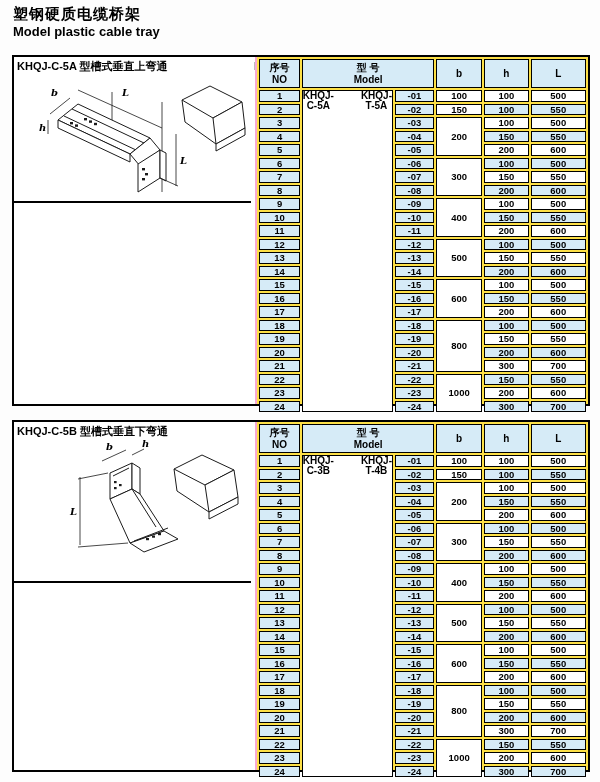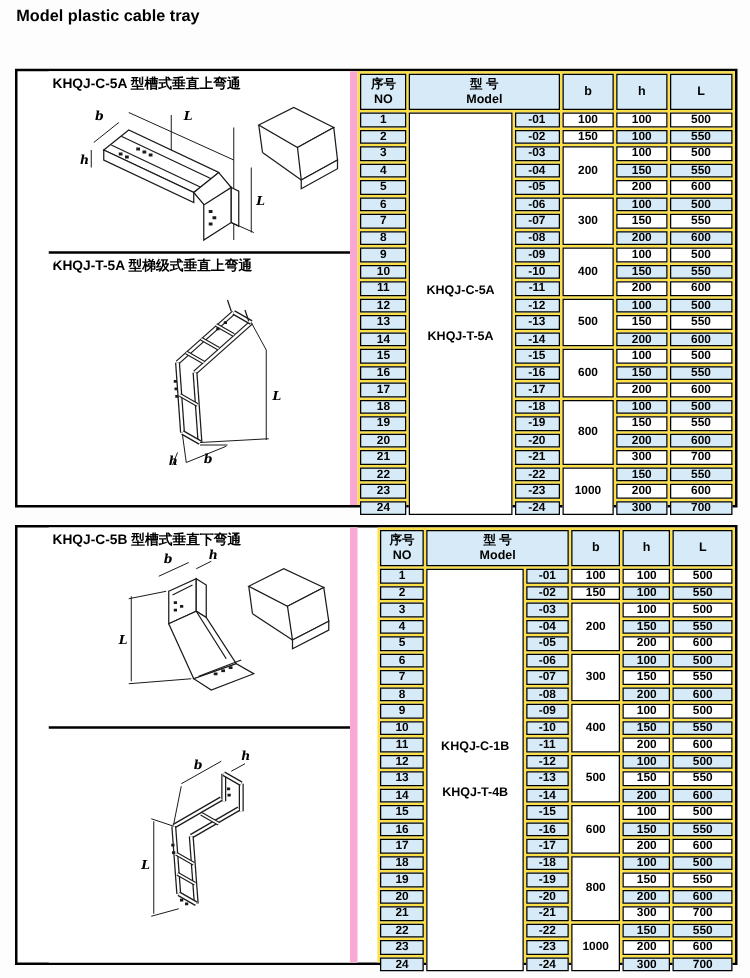--- a/index.html
+++ b/index.html
@@ -5,22 +5,22 @@
   html,body{margin:0;padding:0;}
   body{
     width:600px;height:782px;background:#fdfdfd;position:relative;
     font-family:"Liberation Sans",sans-serif;color:#000;
   }
   .title{position:absolute;left:13px;top:5px;font-weight:bold;line-height:1.25;}
   .title .zh{font-size:15px;letter-spacing:1px;}
   .title .en{font-size:13px;}
   .section{position:absolute;left:12px;width:574px;border:2px solid #000;display:flex;background:#fff;}
   #section-a{top:55px;height:347px;}
-  #section-b{top:420px;height:348px;gap:16px;}
-  .panel{width:241px;border-right:6px solid #f9a8d4;display:flex;flex-direction:column;background:#fff;margin-left:25px;}
+  #section-b{top:420px;height:348px;}
+  .panel{width:241px;border-right:2px solid #f9a8d4;display:flex;background:#fff;}
   .subpanel{position:relative;overflow:hidden;}
   .subpanel.first{border-bottom:2px solid #000;}
   #section-a .subpanel.first{height:144px;}
   #section-b .subpanel.first{height:159px;}
   .subpanel.second{flex:1;border-radius:19px;}
   .panel-label{font-weight:bold;font-size:11px;padding:2px 3px 0 3px;white-space:nowrap;}
   .panel svg{display:block;}
   .tline{stroke:#1b1b1b;stroke-width:1;fill:none;}
   .tface{stroke:#1b1b1b;stroke-width:1;fill:#fff;}
   .dim{stroke:#1b1b1b;stroke-width:0.8;fill:none;}
@@ -29,26 +29,27 @@
   .railw{stroke:#fff;stroke-width:2;fill:none;}
   .rungb{stroke:#1b1b1b;stroke-width:3;fill:none;}
   .rungw{stroke:#fff;stroke-width:1.4;fill:none;}
   .twrap{flex:1;background:#fde047;}
   table{width:100%;height:100%;border-collapse:separate;border-spacing:2px;table-layout:fixed;}
   th,td{border:1px solid #000;text-align:center;vertical-align:middle;font-weight:bold;padding:0;overflow:hidden;}
   th{background:#d6ebf7;font-size:10px;line-height:1.15;height:27px;}
   td{font-size:9.5px;line-height:1;background:#fff;}
   td.blue{background:#d6ebf7;}
   td.c-name{background:#fff;}
-  .name-inner{display:flex;flex-direction:column;justify-content:center;gap:27px;height:100%;font-size:10px;}
+  .name-inner{display:flex;flex-direction:row;justify-content:center;gap:27px;height:100%;font-size:10px;}
 </style>
 </head>
 <body>
 
 <div class="title">
+  <div class="zh">塑钢硬质电缆桥架</div>
   <div class="en">Model plastic cable tray</div>
 </div>
 
 <div class="section" id="section-a">
   <div class="panel">
     <div class="subpanel first">
       <div class="panel-label">KHQJ-C-5A 型槽式垂直上弯通</div>
       <svg width="237" height="126" viewBox="0 0 237 126">
 
         <line class="dim" x1="148" y1="28" x2="148" y2="118"></line>
@@ -442,21 +443,21 @@
           <th>b</th>
           <th>h</th>
           <th>L</th>
         </tr>
       </thead>
       <tbody>
           <tr>
             <td class="blue">1</td>
             <td class="c-name" rowspan="24">
               <div class="name-inner">
-                <div>KHQJ-C-1B</div>
+                <div>KHQJ-C-3B</div>
                 <div>KHQJ-T-4B</div>
               </div>
             </td>
             <td class="blue">-01</td>
             <td>100</td>
             <td>100</td>
             <td>500</td>
           </tr>
           <tr>
             <td class="blue">2</td>

